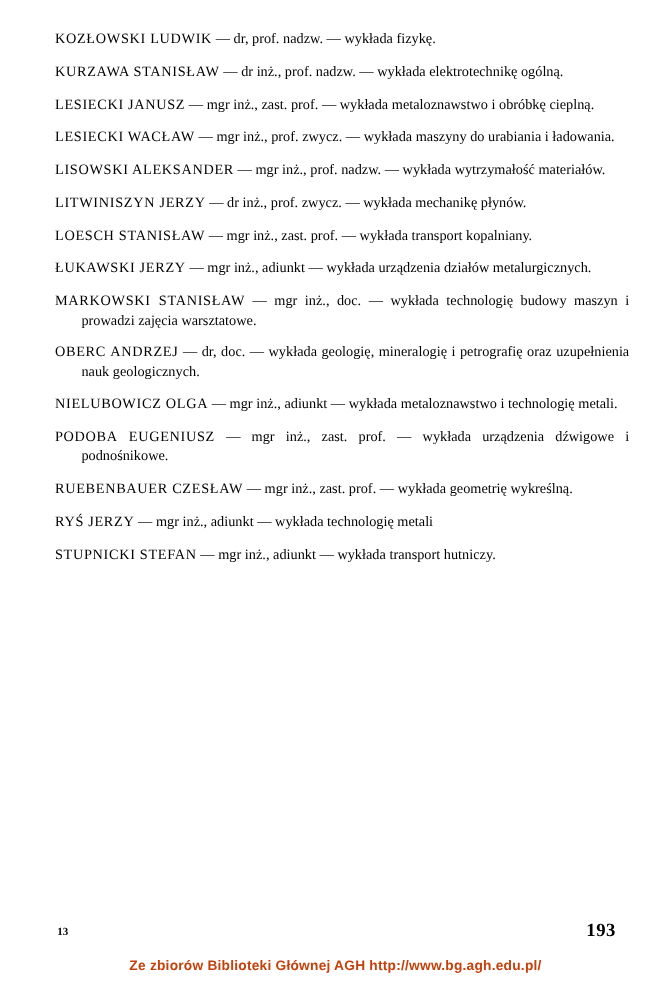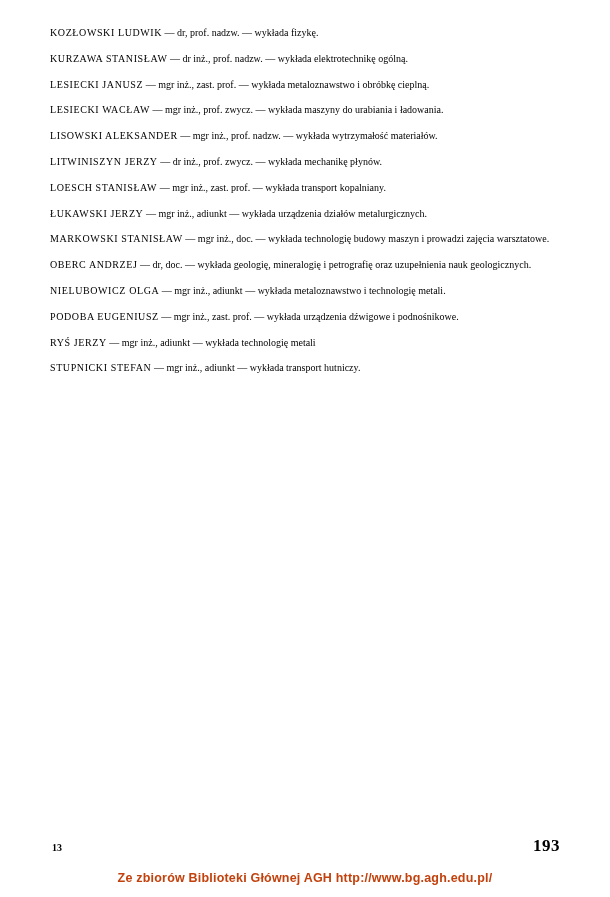--- a/index.html
+++ b/index.html
@@ -23,21 +23,21 @@
     height: 897px;
     background: #ffffff;
   }
   .content {
     position: absolute;
     left: 50px;
     top: 26px;
     width: 522px;
   }
   .entry {
-    font-size: 10px;
+    font-size: 13px;
     line-height: 1.33;
     margin-bottom: 12.5px;
     text-align: justify;
     text-indent: 0;
     padding-left: 0;
   }
   .entry .nm {
     font-family: "Liberation Serif", serif;
     letter-spacing: 0.6px;
   }
@@ -135,20 +135,23 @@
 
     <div class="entry">
         <span class="entry-inner"><span class="nm">NIELUBOWICZ OLGA</span><span class="body"> — mgr inż., adiunkt — wykłada metaloznawstwo i technologię metali.</span></span>
       </div>
 
 
     <div class="entry">
         <span class="entry-inner"><span class="nm">PODOBA EUGENIUSZ</span><span class="body"> — mgr inż., zast. prof. — wykłada urządzenia dźwigowe i podnośnikowe.</span></span>
       </div>
 
+    <div class="entry">
+        <span class="entry-inner"><span class="nm">RUEBENBAUER CZESŁAW</span><span class="body"> — mgr inż., zast. prof. — wykłada geometrię wykreślną.</span></span>
+      </div>
 
     <div class="entry">
         <span class="entry-inner"><span class="nm">RYŚ JERZY</span><span class="body"> — mgr inż., adiunkt — wykłada technologię metali</span></span>
       </div>
 
     <div class="entry">
         <span class="entry-inner"><span class="nm">STUPNICKI STEFAN</span><span class="body"> — mgr inż., adiunkt — wykłada transport hutniczy.</span></span>
       </div>
 
   </div>

